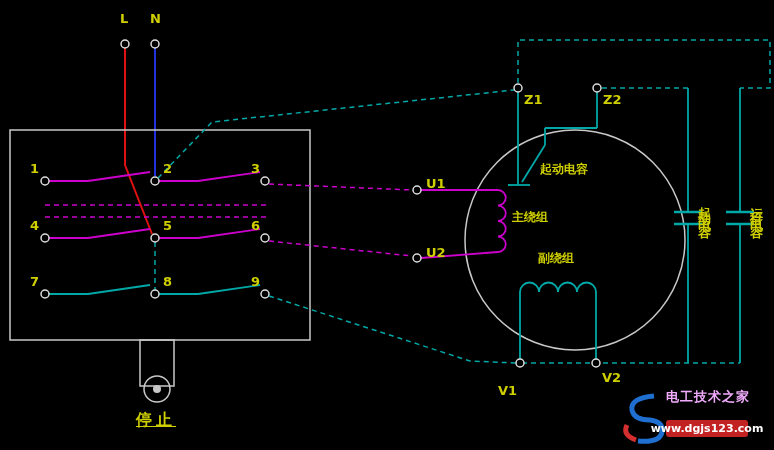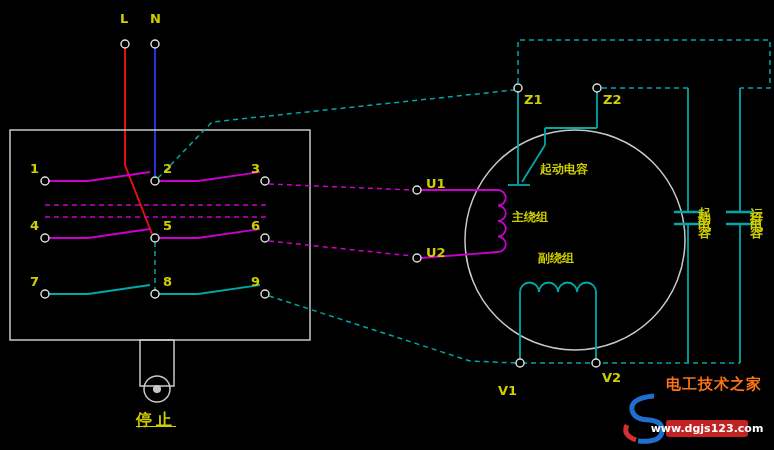--- a/index.html
+++ b/index.html
@@ -25,21 +25,21 @@
   .md{stroke:var(--magenta);stroke-width:1.5;fill:none;stroke-dasharray:5 4;}
   .c{stroke:var(--cyan);stroke-width:1.8;fill:none;}
   .cd{stroke:var(--cyan);stroke-width:1.5;fill:none;stroke-dasharray:5 4;}
   .redw{stroke:var(--redwire);stroke-width:2;fill:none;}
   .bluew{stroke:var(--bluewire);stroke-width:2;fill:none;}
   .plate{stroke:var(--cyan);stroke-width:2.5;fill:none;}
   .lbl{position:absolute;color:var(--yellow);font-weight:bold;font-size:13px;line-height:1;white-space:nowrap;}
   .lbl.big{font-size:16px;letter-spacing:4px;}
   .lbl.cn{font-size:12px;}
   .vert{writing-mode:vertical-rl;text-orientation:upright;letter-spacing:6px;font-size:13px;}
-  .wm-title{position:absolute;left:666px;top:375px;color:#f97316;font-weight:bold;font-size:15px;letter-spacing:1px;white-space:nowrap;}
+  .wm-title{position:absolute;left:666px;top:388px;color:#f0abfc;font-weight:bold;font-size:13px;letter-spacing:1px;white-space:nowrap;}
   .wm-bar{position:absolute;left:666px;top:420px;width:82px;height:17px;background:var(--wm-red);
     border-radius:3px;color:#fff;font-size:11px;font-weight:bold;display:flex;align-items:center;justify-content:center;white-space:nowrap;}
 </style>
 </head>
 <body>
 
 <div class="stage">
 
   <svg width="774" height="450" viewBox="0 0 774 450">
 

